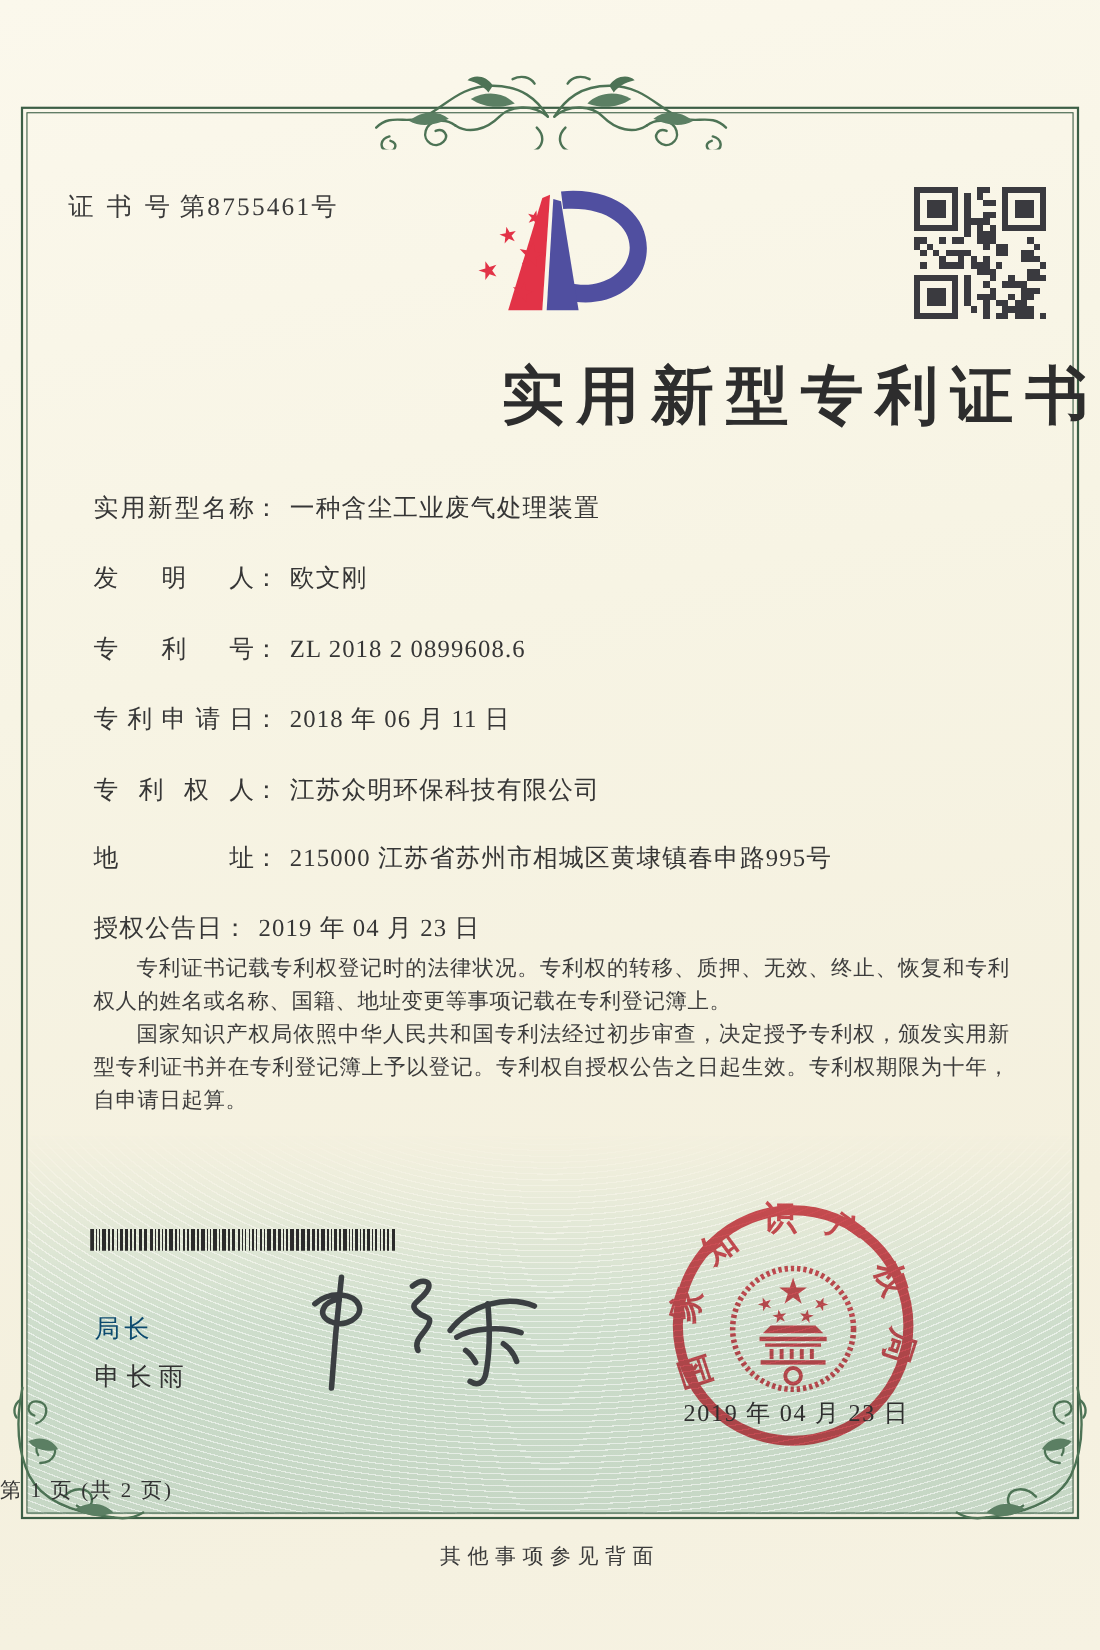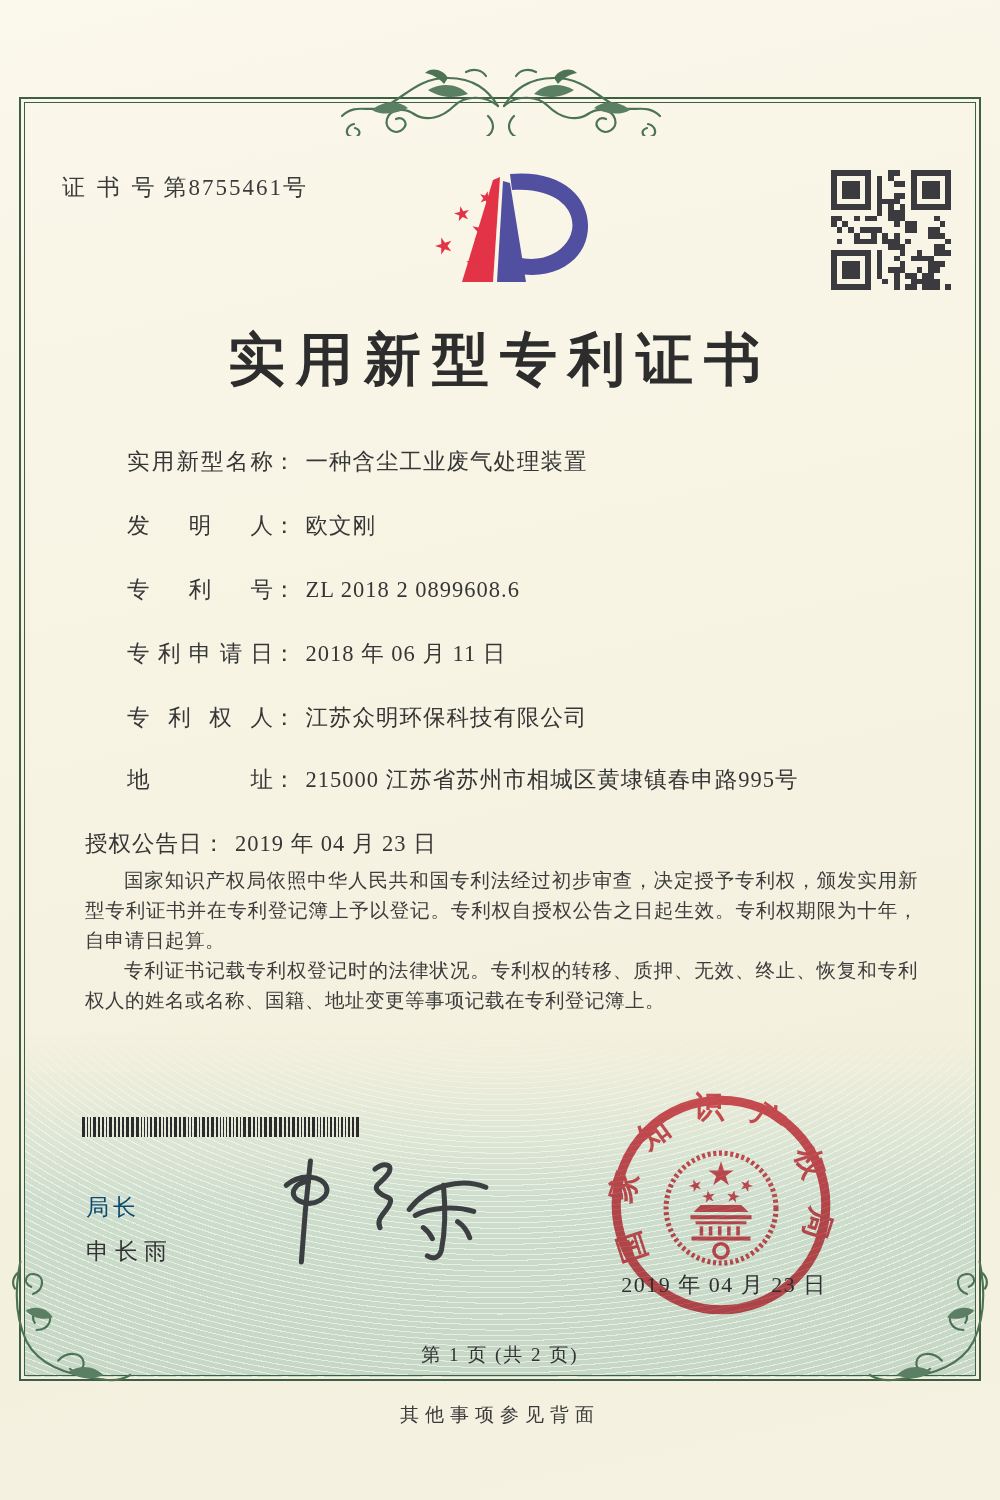--- a/index.html
+++ b/index.html
@@ -36,31 +36,30 @@
 
   
   .cert-no { left:62px; top:172px; font-size:23px; letter-spacing:3px; color:#3b3b3b; z-index:4; }
   .cert-no .num { letter-spacing:2px; margin-left:6px; }
 
   .logo { left:396px; top:158px; width:212px; height:148px; z-index:4; }
   .qr   { left:831px; top:170px; width:120px; height:120px; z-index:4; }
   .qr svg { width:100%; height:100%; shape-rendering:crispEdges; }
 
   .title {
-    left:0; top:322px; width:100%; text-align:center; z-index:4;
+    left:0; top:322px; width:100%; text-align:right; z-index:4;
     font-size:57px; font-weight:bold; letter-spacing:11px; color:#2d2d2d;
   }
 
   
   .field { left:85px; height:32px; font-size:22.5px; color:#363636; z-index:4; white-space:nowrap; }
   .field .lbl {
     display:inline-block; width:146px;
     text-align:justify; text-align-last:justify;
     vertical-align:top;
-    margin-left:42px;
   }
   .field .colon { display:inline-block; }
   .field .val { margin-left:10px; letter-spacing:1px; }
   .grant-no { position:absolute; left:415px; top:0; white-space:nowrap; }
   .grant-no .lbl2 { letter-spacing:1px; }
   .grant-no .val { margin-left:8px; letter-spacing:1px; }
 
   
   .body-text {
     left:85px; top:866px; width:833px; z-index:4;
@@ -75,21 +74,21 @@
 
   .director-title { left:86px; top:1192px; font-size:23px; letter-spacing:4px; color:#0c4a6e; z-index:4; }
   .director-name  { left:86px; top:1236px; font-size:23px; letter-spacing:6px; color:#333; z-index:4; }
   .signature { left:256px; top:1150px; width:252px; height:128px; z-index:5; }
 
   .seal { left:604px; top:1088px; width:234px; height:234px; z-index:6; opacity:.92; mix-blend-mode:multiply; }
   .seal-text { font:bold 30px "Liberation Serif",serif; fill:#d5424e; letter-spacing:24px; }
   .seal-date { left:608px; top:1270px; width:232px; text-align:center; font-size:22px;
                letter-spacing:1.5px; color:#2f2f2f; z-index:7; }
 
-  .page-info { left:0; top:1342px; width:100%; text-align:center; font-size:19px;
+  .page-info { left:0; top:1342px; width:100%; font-size:19px;
                letter-spacing:2px; color:#333; z-index:4; }
   .back-note { left:0; top:1402px; width:100%; text-align:center; font-size:19px;
                letter-spacing:6px; color:#3a3a3a; z-index:4;font-family:Liberation Serif, serif; }
 
   
   .orn-top { left:336px; top:62px; width:330px; height:74px; z-index:4; }
   .orn-bl  { left:6px;  top:1258px; width:135px; height:135px; z-index:4; }
   .orn-br  { left:859px; top:1258px; width:135px; height:135px; z-index:4; transform:scaleX(-1); }
 </style>
 </head>
@@ -394,22 +393,22 @@
   <span class="lbl">专利权人</span><span class="colon">：</span><span class="val">江苏众明环保科技有限公司</span>
 </div>
 <div class="abs field" style="top:764px">
   <span class="lbl">地址</span><span class="colon">：</span><span class="val">215000  江苏省苏州市相城区黄埭镇春申路995号</span>
 </div>
 <div class="abs field" style="top:828px">
   <span style="letter-spacing:1px">授权公告日</span><span class="colon">：</span><span class="val">2019 年 04 月 23 日</span>
 </div>
 
 <div class="abs body-text">
+  <p>专利证书记载专利权登记时的法律状况。专利权的转移、质押、无效、终止、恢复和专利权人的姓名或名称、国籍、地址变更等事项记载在专利登记簿上。</p>
   <p>国家知识产权局依照中华人民共和国专利法经过初步审查，决定授予专利权，颁发实用新型专利证书并在专利登记簿上予以登记。专利权自授权公告之日起生效。专利权期限为十年，自申请日起算。</p>
-  <p>专利证书记载专利权登记时的法律状况。专利权的转移、质押、无效、终止、恢复和专利权人的姓名或名称、国籍、地址变更等事项记载在专利登记簿上。</p>
 </div>
 
 <div class="abs barcode">
   <svg viewBox="0 0 280 20" preserveAspectRatio="none">
       <g id="bar-rects" fill="#2b2b2b">
         <rect x="0" y="0" width="3" height="20"></rect>
         <rect x="5" y="0" width="1" height="20"></rect>
         <rect x="8" y="0" width="1" height="20"></rect>
         <rect x="11" y="0" width="3" height="20"></rect>
         <rect x="16" y="0" width="2" height="20"></rect>

